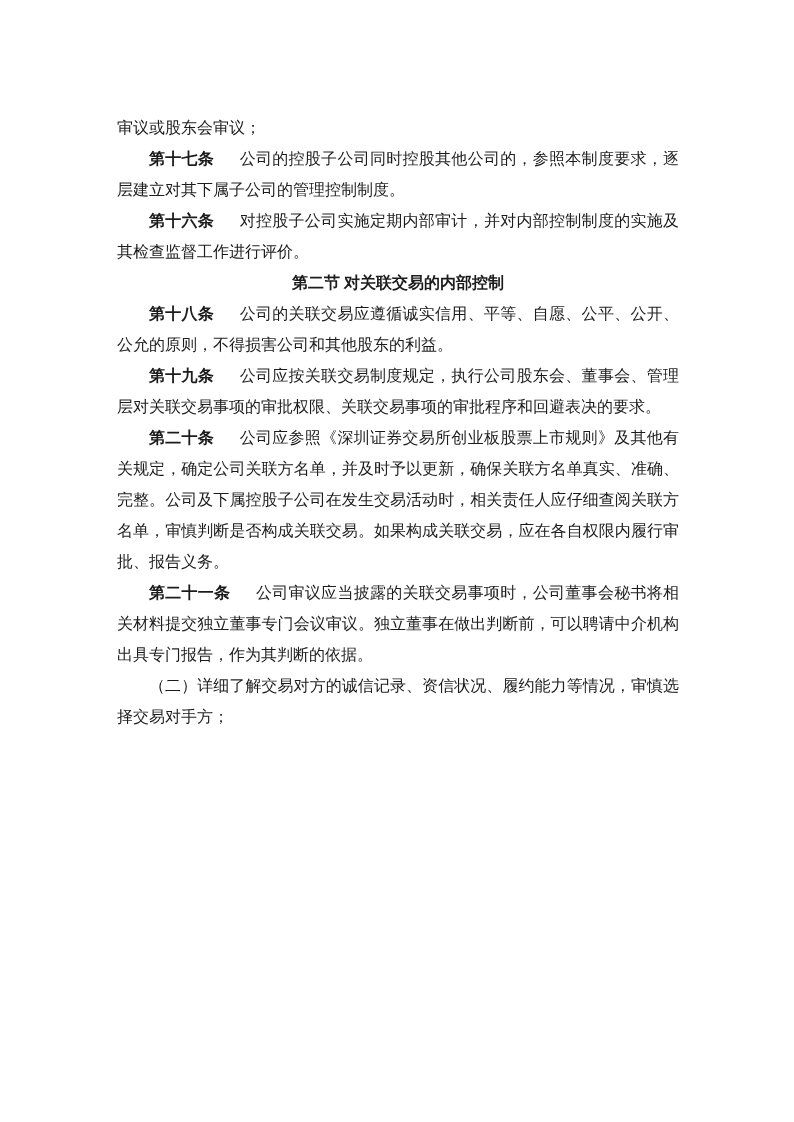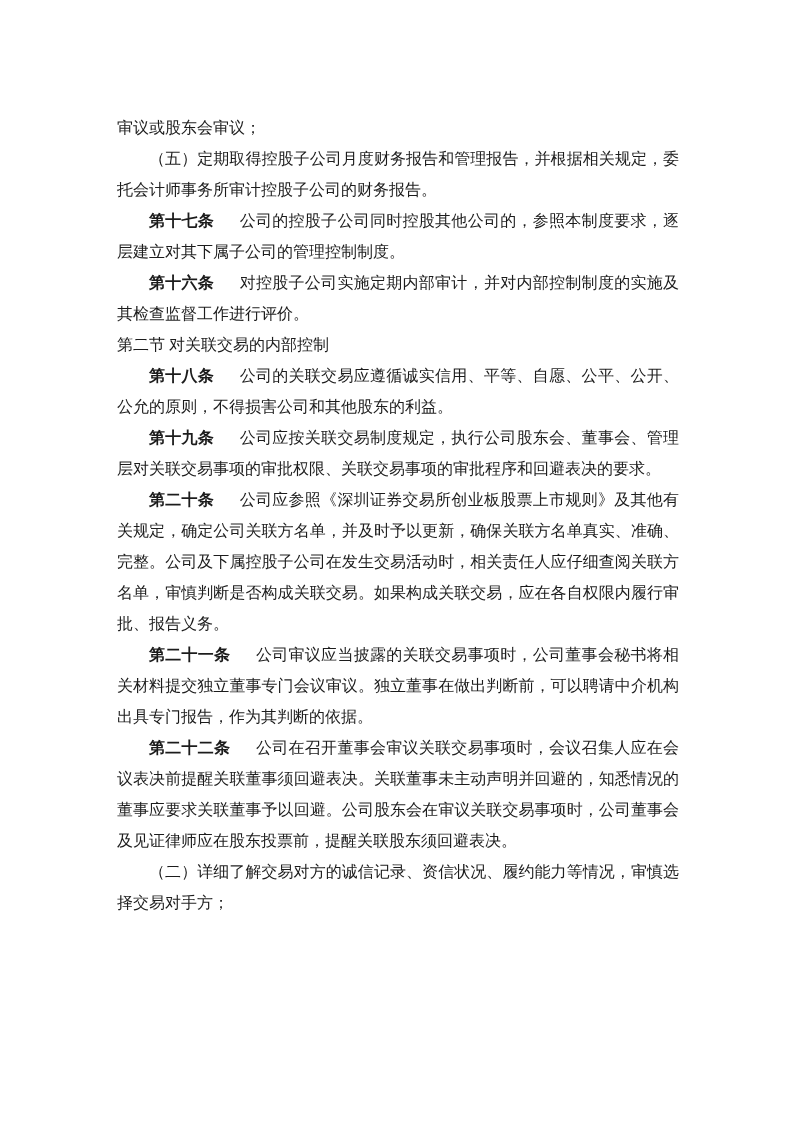--- a/index.html
+++ b/index.html
@@ -29,34 +29,33 @@
     padding: 0;
   }
   .para.indent {
     text-indent: 2em;
   }
   .lead {
     font-weight: bold;
     margin-right: 1.6em;
   }
   .heading {
-    font-weight: normal;
+    text-align: center;
+    font-weight: bold;
     text-indent: 0;
   }
 </style>
 </head>
 <body>
 
 <div class="page">
   <div class="doc-body">
       <p class="para"><span>审议或股东会审议；</span></p>
-      <p class="para indent"><span>（五）定期取得控股子公司月度财务报告和管理报告，并根据相关规定，委托会计师事务所审计控股子公司的财务报告。</span></p>
       <p class="para indent"><b class="lead">第十七条</b><span>公司的控股子公司同时控股其他公司的，参照本制度要求，逐层建立对其下属子公司的管理控制制度。</span></p>
       <p class="para indent"><b class="lead">第十六条</b><span>对控股子公司实施定期内部审计，并对内部控制制度的实施及其检查监督工作进行评价。</span></p>
       <p class="heading">第二节 对关联交易的内部控制</p>
       <p class="para indent"><b class="lead">第十八条</b><span>公司的关联交易应遵循诚实信用、平等、自愿、公平、公开、公允的原则，不得损害公司和其他股东的利益。</span></p>
       <p class="para indent"><b class="lead">第十九条</b><span>公司应按关联交易制度规定，执行公司股东会、董事会、管理层对关联交易事项的审批权限、关联交易事项的审批程序和回避表决的要求。</span></p>
       <p class="para indent"><b class="lead">第二十条</b><span>公司应参照《深圳证券交易所创业板股票上市规则》及其他有关规定，确定公司关联方名单，并及时予以更新，确保关联方名单真实、准确、完整。公司及下属控股子公司在发生交易活动时，相关责任人应仔细查阅关联方名单，审慎判断是否构成关联交易。如果构成关联交易，应在各自权限内履行审批、报告义务。</span></p>
       <p class="para indent"><b class="lead">第二十一条</b><span>公司审议应当披露的关联交易事项时，公司董事会秘书将相关材料提交独立董事专门会议审议。独立董事在做出判断前，可以聘请中介机构出具专门报告，作为其判断的依据。</span></p>
-      <p class="para indent"><b class="lead">第二十二条</b><span>公司在召开董事会审议关联交易事项时，会议召集人应在会议表决前提醒关联董事须回避表决。关联董事未主动声明并回避的，知悉情况的董事应要求关联董事予以回避。公司股东会在审议关联交易事项时，公司董事会及见证律师应在股东投票前，提醒关联股东须回避表决。</span></p>
       <p class="para indent"><span>（二）详细了解交易对方的诚信记录、资信状况、履约能力等情况，审慎选择交易对手方；</span></p>
     </div>
 </div>
 
 </body></html>

